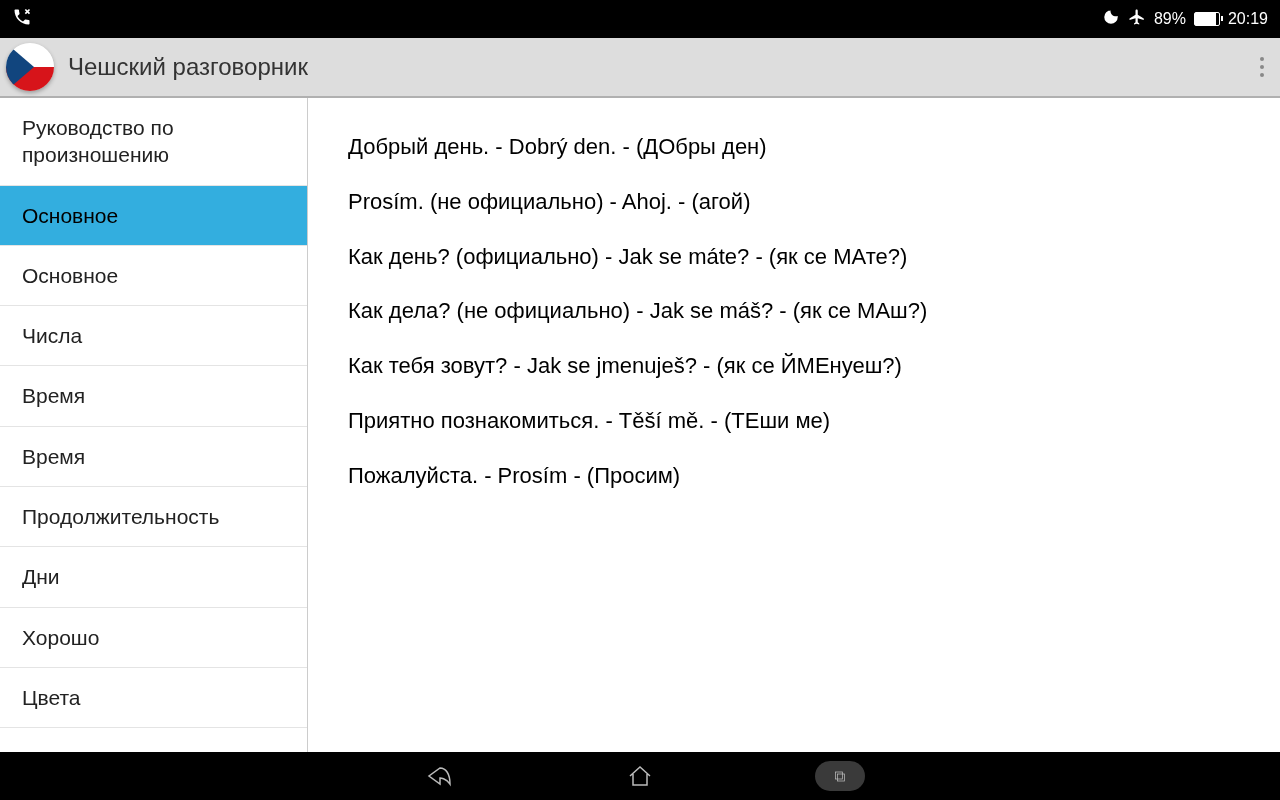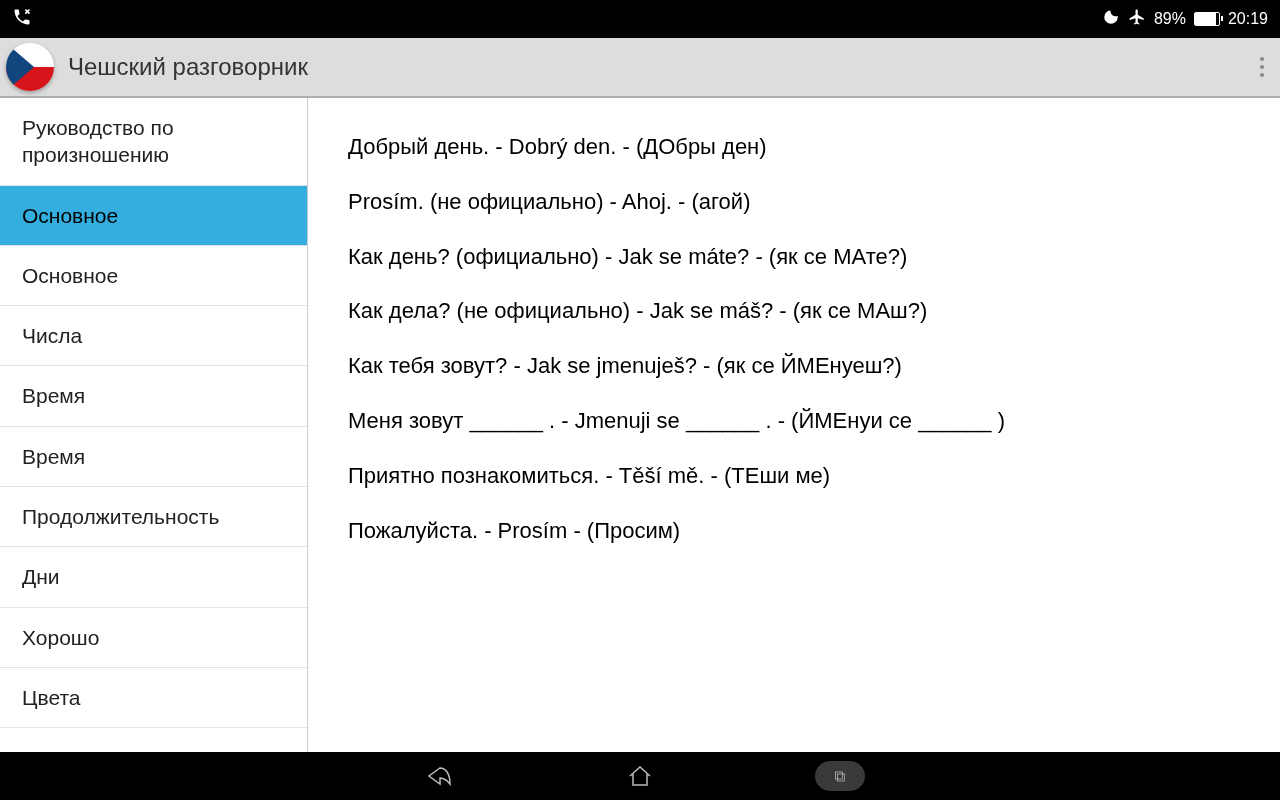--- a/index.html
+++ b/index.html
@@ -192,21 +192,20 @@
       <div class="sidebar-item">Дни</div>
       <div class="sidebar-item">Хорошо</div>
       <div class="sidebar-item">Цвета</div>
     </div>
   <div class="content" id="content">
       <div class="phrase">Добрый день. - Dobrý den. - (ДОбры ден)</div>
       <div class="phrase">Prosím. (не официально) - Ahoj. - (агой)</div>
       <div class="phrase">Как день? (официально) - Jak se máte? - (як се МАте?)</div>
       <div class="phrase">Как дела? (не официально) - Jak se máš? - (як се МАш?)</div>
       <div class="phrase">Как тебя зовут? - Jak se jmenuješ? - (як се ЙМЕнуеш?)</div>
-      <div class="phrase">Меня зовут ______ . - Jmenuji se ______ . - (ЙМЕнуи се ______ )</div>
       <div class="phrase">Приятно познакомиться. - Těší mě. - (ТЕши ме)</div>
       <div class="phrase">Пожалуйста. - Prosím - (Просим)</div>
     </div>
 </div>
 
 <div class="nav-bar">
   <div class="nav-btn">
     <svg viewBox="0 0 28 24">
         <path d="M14 4 C 20 4 24 10 24 20 C 20 14 14 14 14 14 L14 20 L3 12 L14 4 Z"></path>
       </svg>

